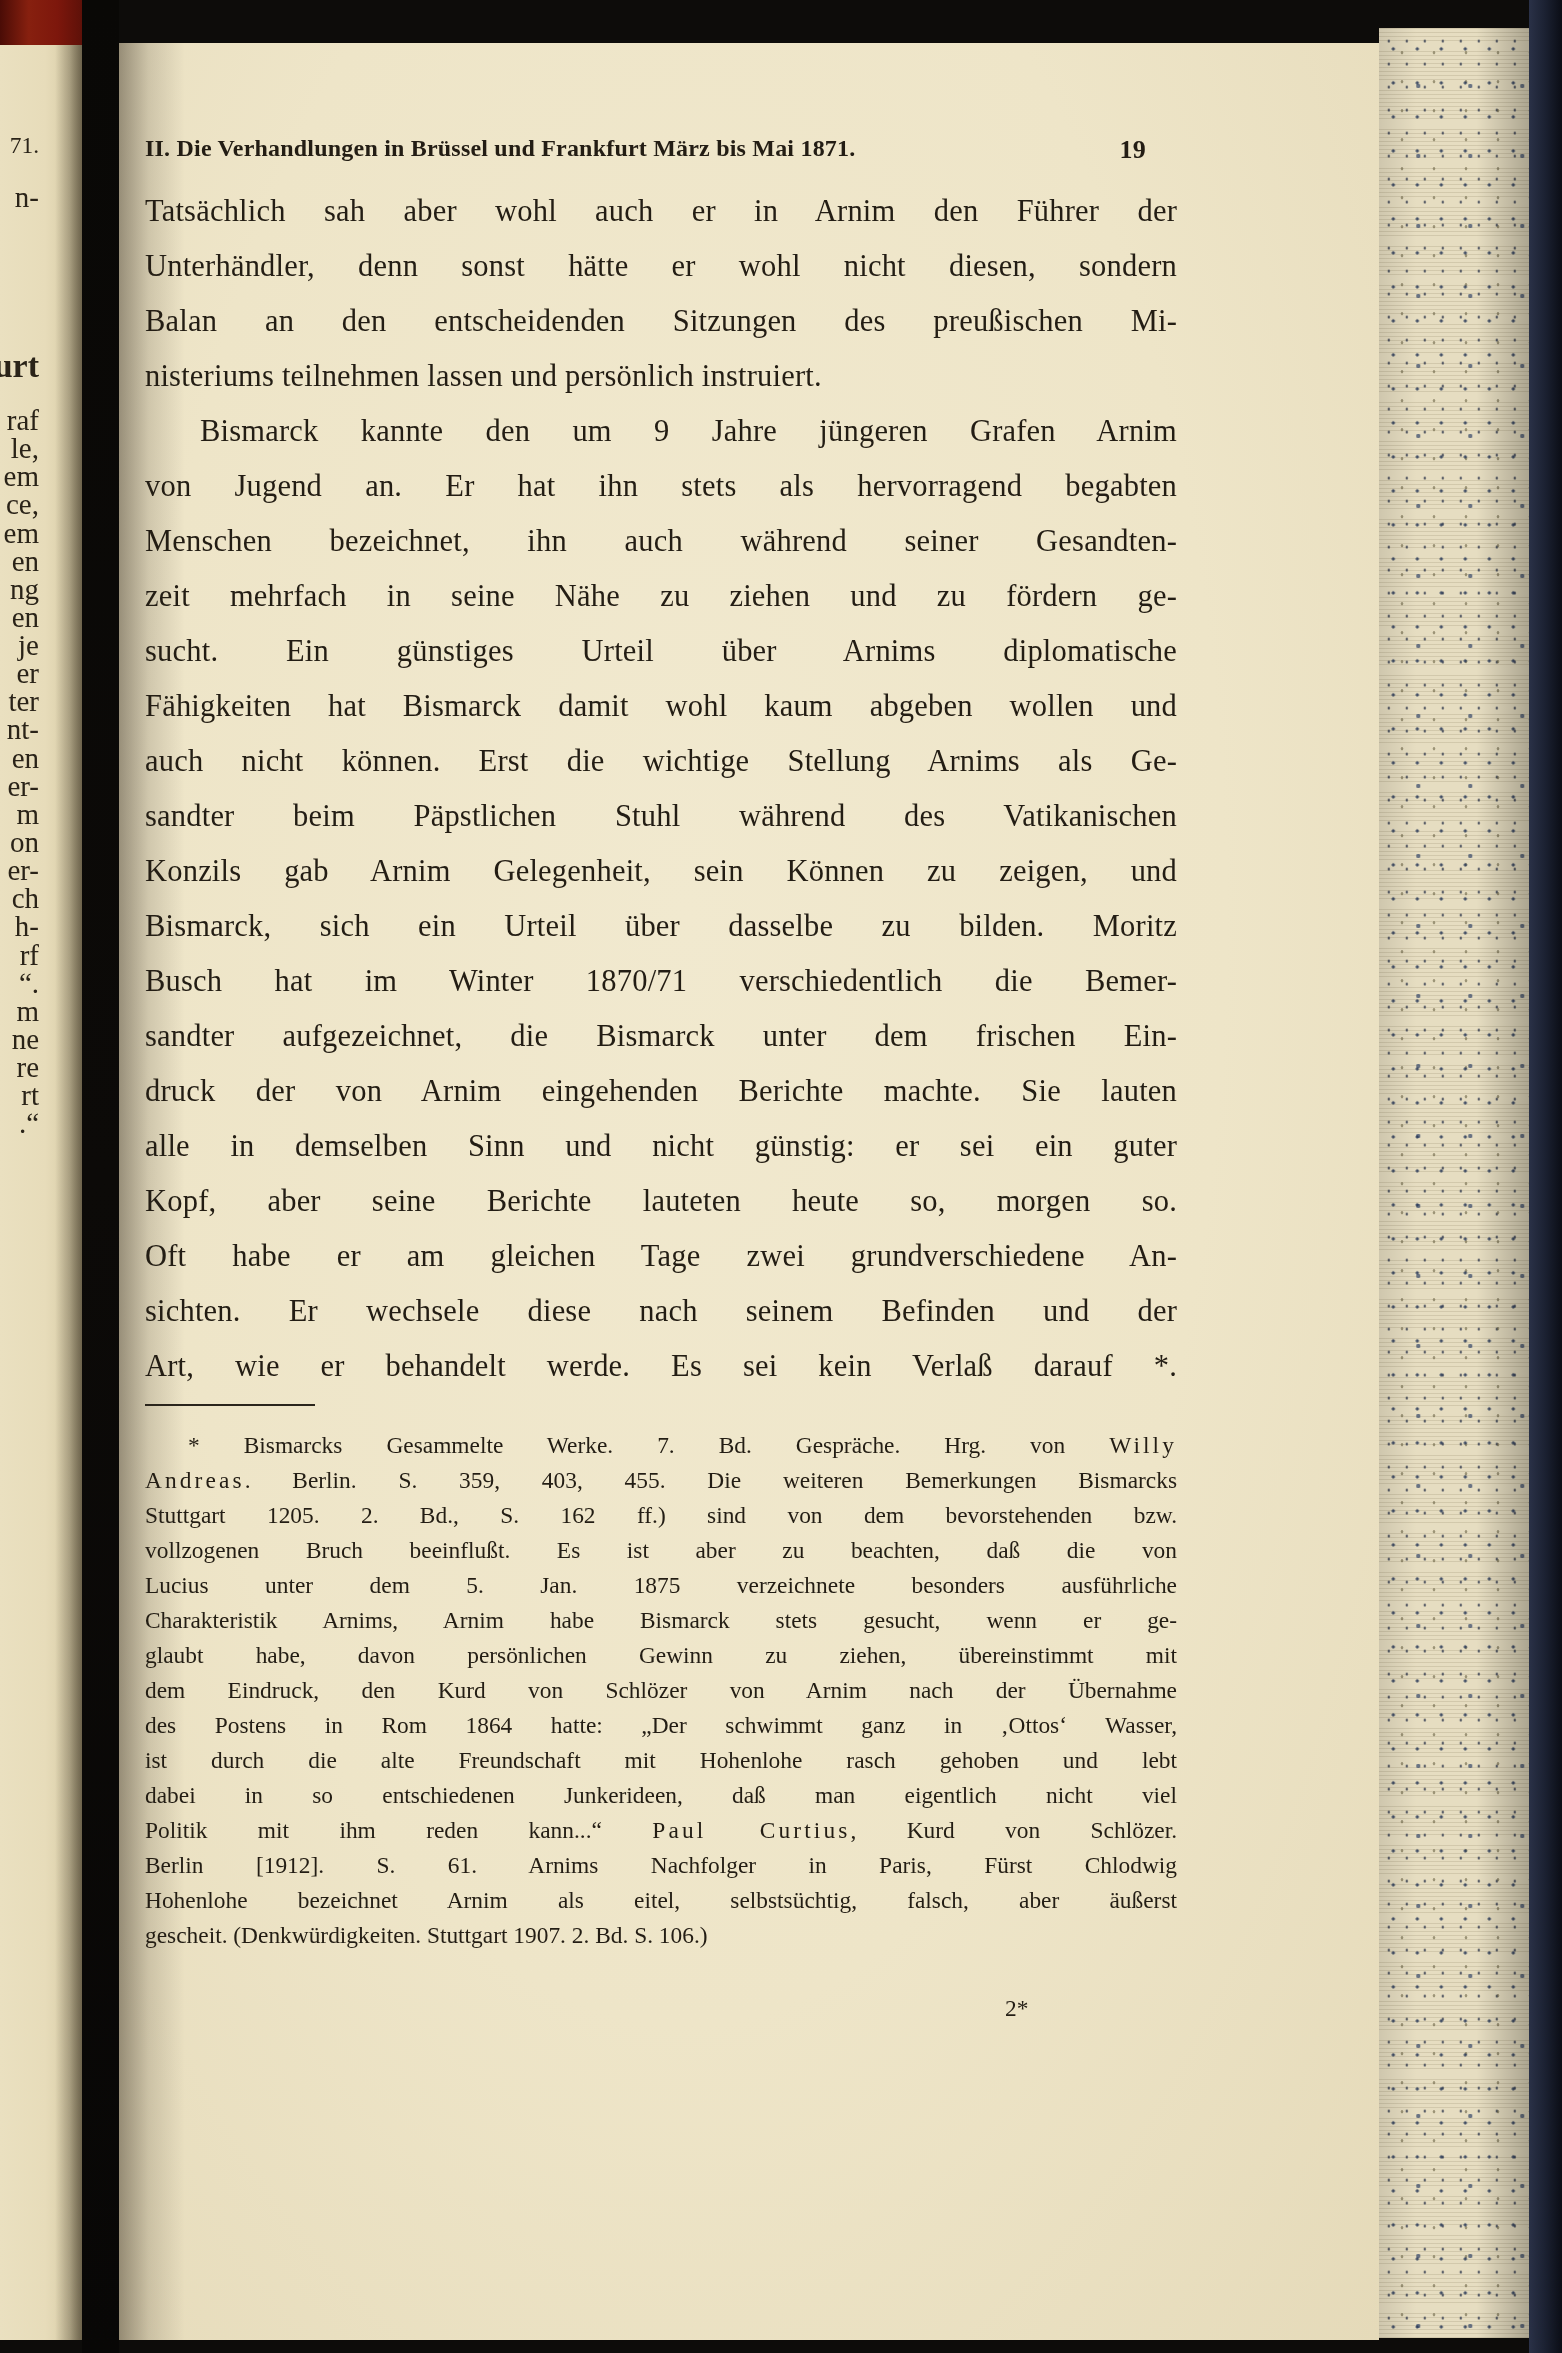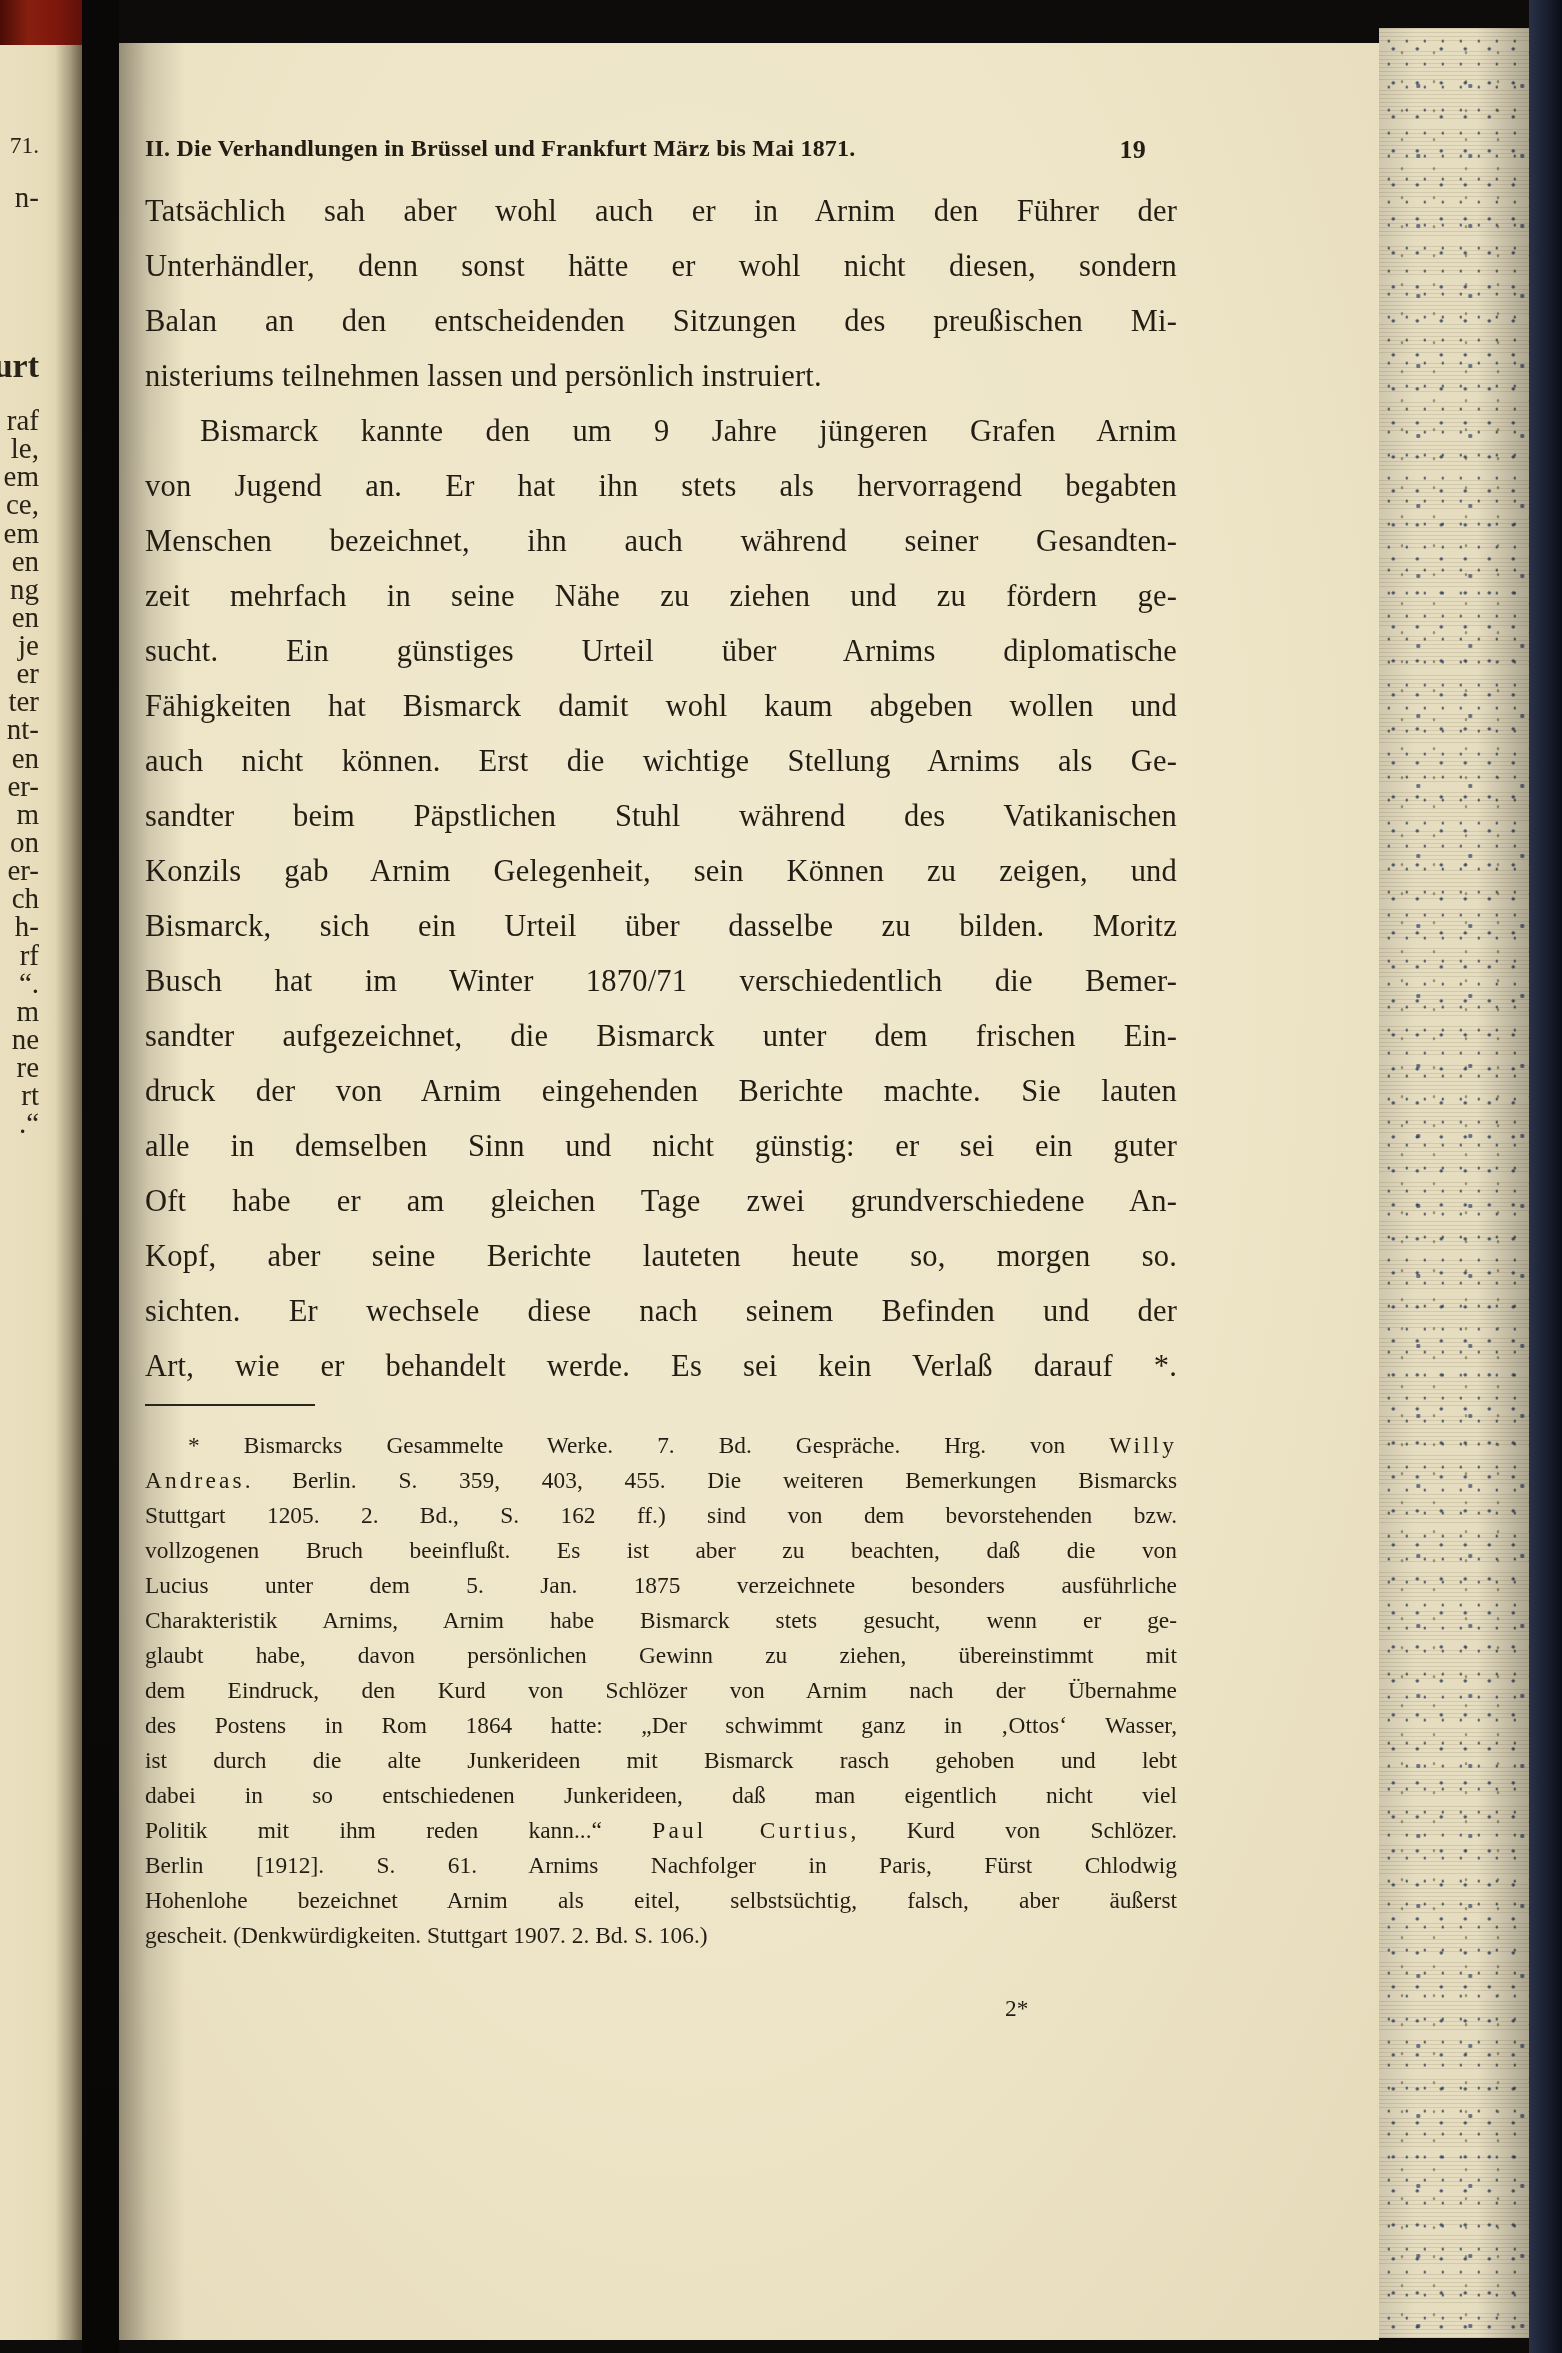--- a/index.html
+++ b/index.html
@@ -133,39 +133,39 @@
           <div class="bline"><span>sucht.  Ein günstiges Urteil über Arnims diplomatische</span></div>
           <div class="bline"><span>Fähigkeiten hat Bismarck damit wohl kaum abgeben wollen und</span></div>
           <div class="bline"><span>auch nicht können.  Erst die wichtige Stellung Arnims als Ge-</span></div>
           <div class="bline"><span>sandter beim Päpstlichen Stuhl während des Vatikanischen</span></div>
           <div class="bline"><span>Konzils gab Arnim Gelegenheit, sein Können zu zeigen, und</span></div>
           <div class="bline"><span>Bismarck, sich ein Urteil über dasselbe zu bilden.  Moritz</span></div>
           <div class="bline"><span>Busch hat im Winter 1870/71 verschiedentlich die Bemer-</span></div>
           <div class="bline"><span>sandter aufgezeichnet, die Bismarck unter dem frischen Ein-</span></div>
           <div class="bline"><span>druck der von Arnim eingehenden Berichte machte.  Sie lauten</span></div>
           <div class="bline"><span>alle in demselben Sinn und nicht günstig: er sei ein guter</span></div>
+          <div class="bline"><span>Kopf, aber seine Berichte lauteten heute so, morgen so.</span></div>
           <div class="bline"><span>Oft habe er am gleichen Tage zwei grundverschiedene An-</span></div>
-          <div class="bline"><span>Kopf, aber seine Berichte lauteten heute so, morgen so.</span></div>
           <div class="bline"><span>sichten.  Er wechsele diese nach seinem Befinden und der</span></div>
           <div class="bline"><span>Art, wie er behandelt werde.  Es sei kein Verlaß darauf *.</span></div>
         </div>
 
       <div class="fn-rule"></div>
 
       <div class="footnote">
           <div class="fline" style="text-indent: 43px;"><span>* Bismarcks Gesammelte Werke.  7. Bd. Gespräche.  Hrg. von </span><span class="sperr">Willy</span></div>
           <div class="fline"><span class="sperr">Andreas</span><span>.  Berlin.  S. 359, 403, 455.  Die weiteren Bemerkungen Bismarcks</span></div>
           <div class="fline"><span>Stuttgart 1205.  2. Bd., S. 162 ff.) sind von dem bevorstehenden bzw.</span></div>
           <div class="fline"><span>vollzogenen Bruch beeinflußt.  Es ist aber zu beachten, daß die von</span></div>
           <div class="fline"><span>Lucius unter dem 5. Jan. 1875 verzeichnete besonders ausführliche</span></div>
           <div class="fline"><span>Charakteristik Arnims, Arnim habe Bismarck stets gesucht, wenn er ge-</span></div>
           <div class="fline"><span>glaubt habe, davon persönlichen Gewinn zu ziehen, übereinstimmt mit</span></div>
           <div class="fline"><span>dem Eindruck, den Kurd von Schlözer von Arnim nach der Übernahme</span></div>
           <div class="fline"><span>des Postens in Rom 1864 hatte: „Der schwimmt ganz in ‚Ottos‘ Wasser,</span></div>
-          <div class="fline"><span>ist durch die alte Junkerideen mit Bismarck rasch gehoben und lebt</span></div>
+          <div class="fline"><span>ist durch die alte Freundschaft mit Hohenlohe rasch gehoben und lebt</span></div>
           <div class="fline"><span>dabei in so entschiedenen Junkerideen, daß man eigentlich nicht viel</span></div>
           <div class="fline"><span>Politik mit ihm reden kann...“  </span><span class="sperr">Paul Curtius</span><span>, Kurd von Schlözer.</span></div>
           <div class="fline"><span>Berlin [1912].  S. 61.    Arnims Nachfolger in Paris, Fürst Chlodwig</span></div>
           <div class="fline"><span>Hohenlohe bezeichnet Arnim als eitel, selbstsüchtig, falsch, aber äußerst</span></div>
           <div class="fline noj"><span>gescheit.  (Denkwürdigkeiten.  Stuttgart 1907.  2. Bd.  S. 106.)</span></div>
         </div>
 
       <div class="signature">2*</div>
 
     </div>

